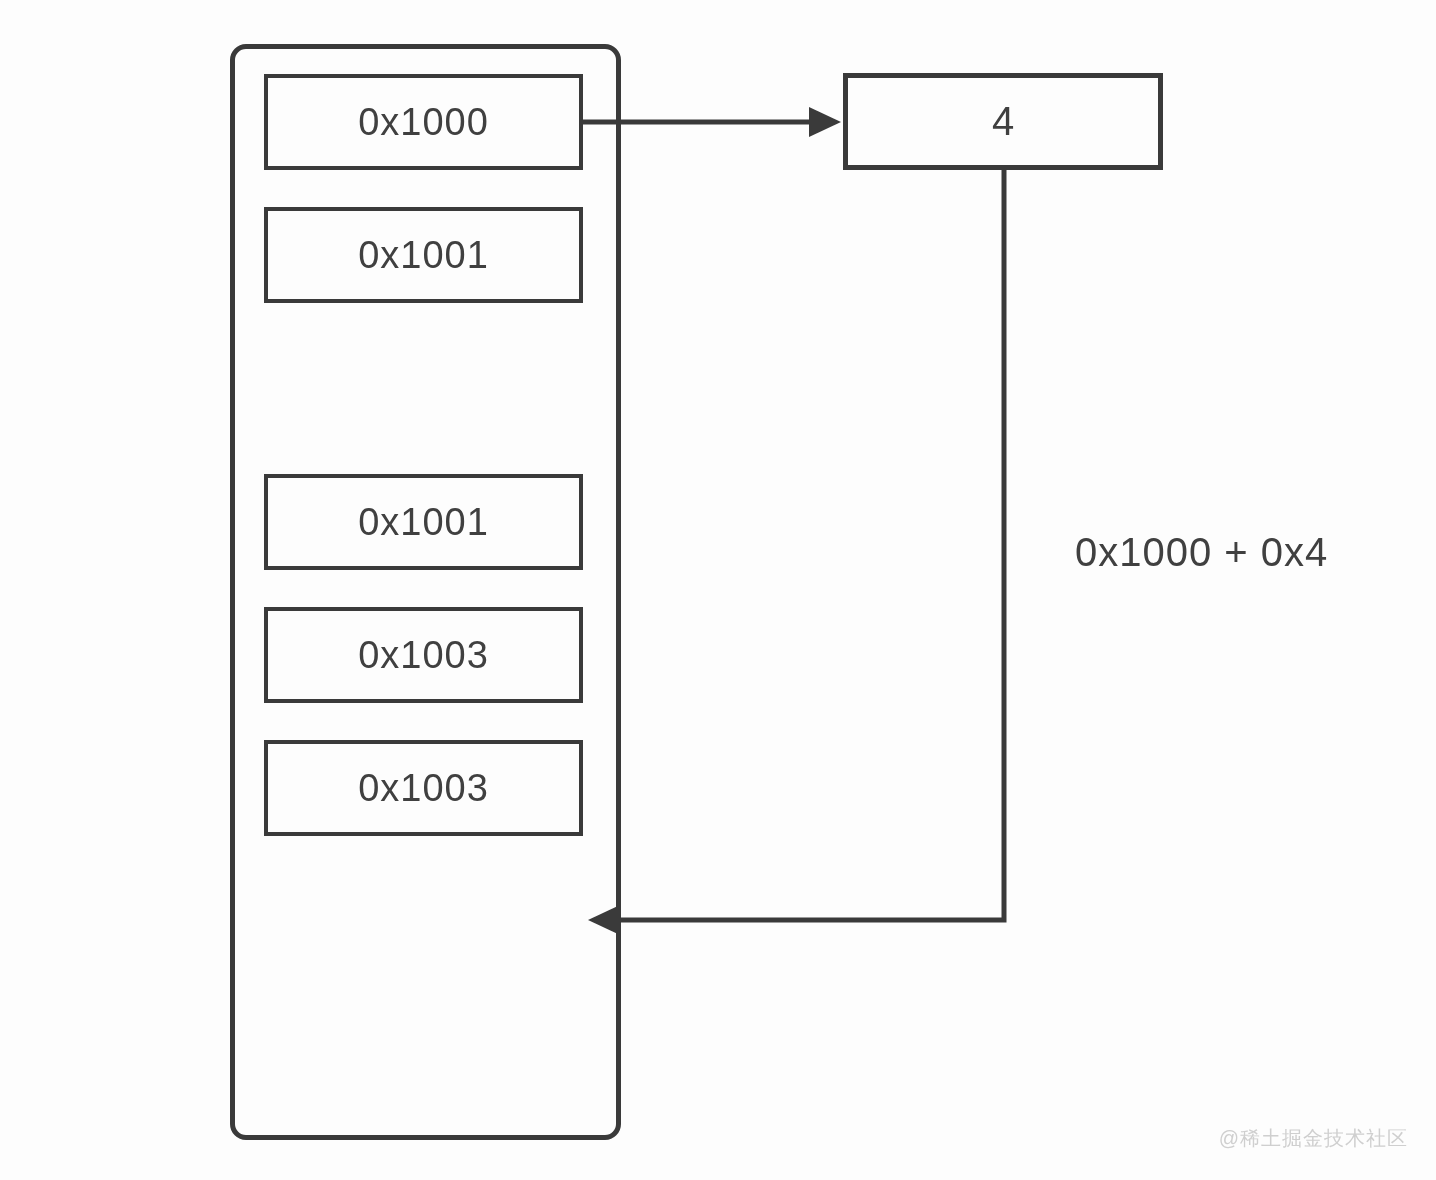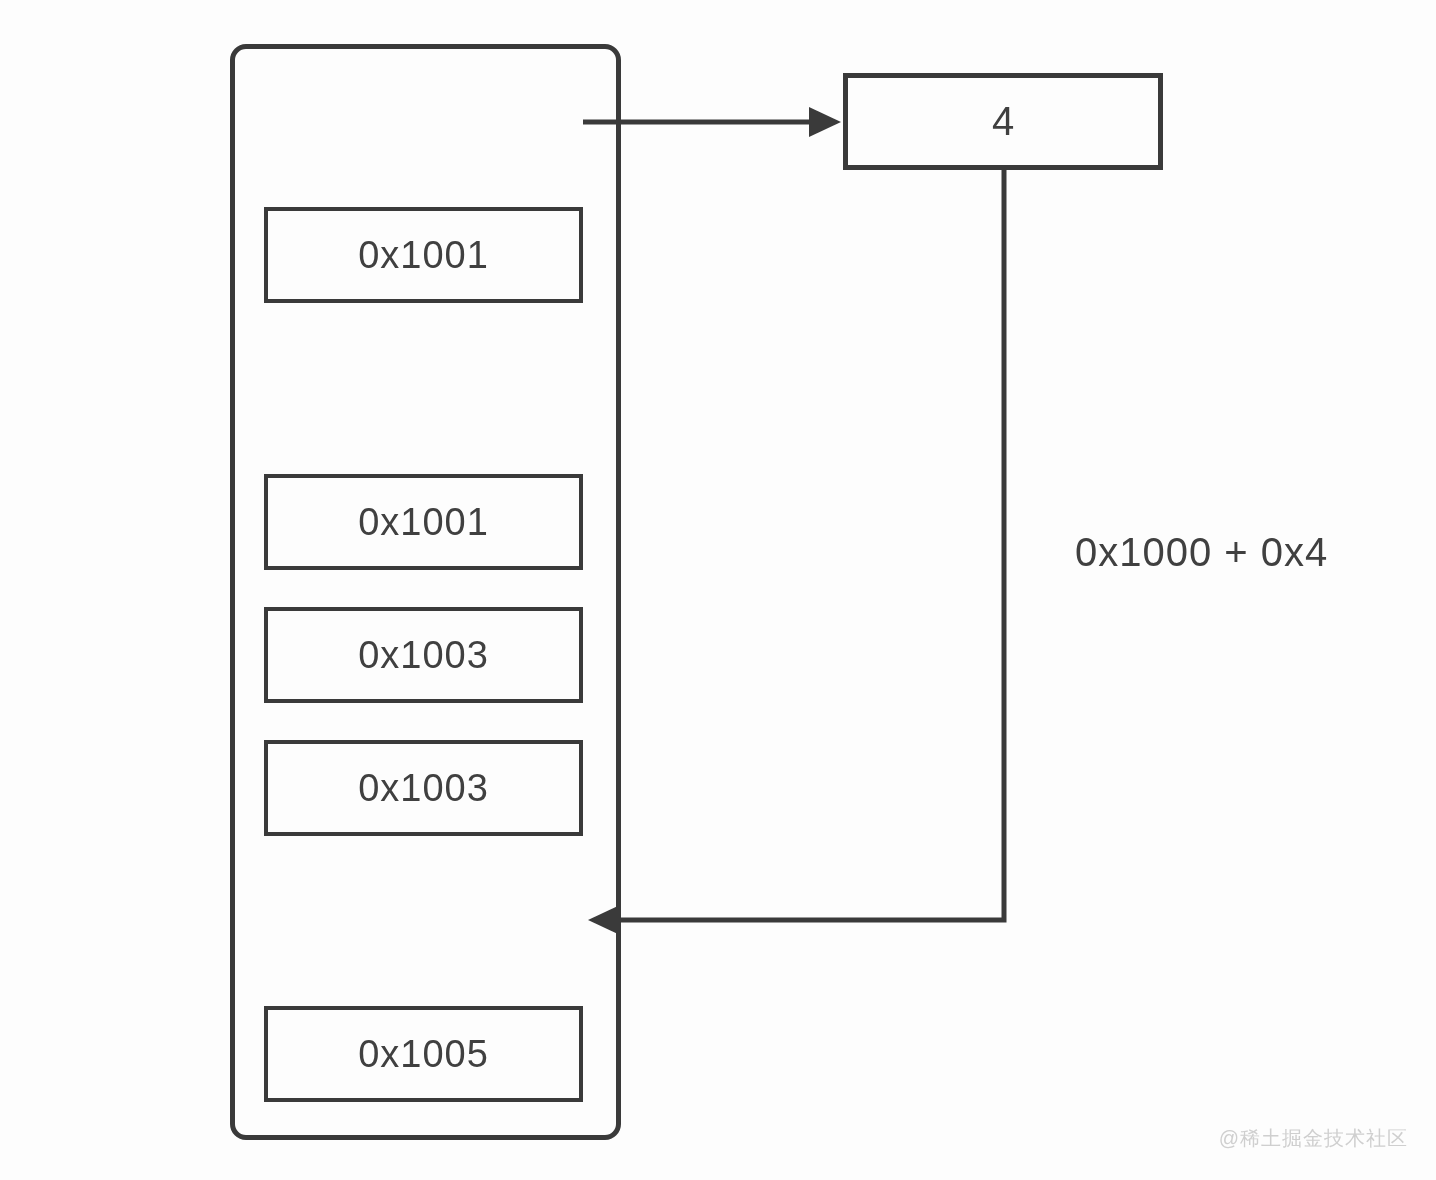--- a/index.html
+++ b/index.html
@@ -85,34 +85,34 @@
     margin-top: 12px;
   }
 </style>
 </head>
 <body>
 
 <div class="canvas">
 
   <div class="memory-column"></div>
 
+  <div class="memory-cell" style="top:74px">
+    <span class="cell-label">0x1000</span>
+  </div>
   <div class="memory-cell" style="top:207px">
     <span class="cell-label">0x1001</span>
   </div>
   <div class="memory-cell" style="top:474px">
     <span class="cell-label">0x1001</span>
   </div>
   <div class="memory-cell" style="top:607px">
     <span class="cell-label">0x1003</span>
   </div>
   <div class="memory-cell" style="top:740px">
     <span class="cell-label">0x1003</span>
-  </div>
-  <div class="memory-cell" style="top:1006px">
-    <span class="cell-label">0x1005</span>
   </div>
 
   <div class="value-box">
     <span class="value-label">4</span>
   </div>
 
   <svg class="connector-layer" viewBox="0 0 1436 1180" xmlns="http://www.w3.org/2000/svg">
 
     <g>
       <line x1="583" y1="122" x2="812" y2="122" stroke="#3a3a3a" stroke-width="5"></line>

